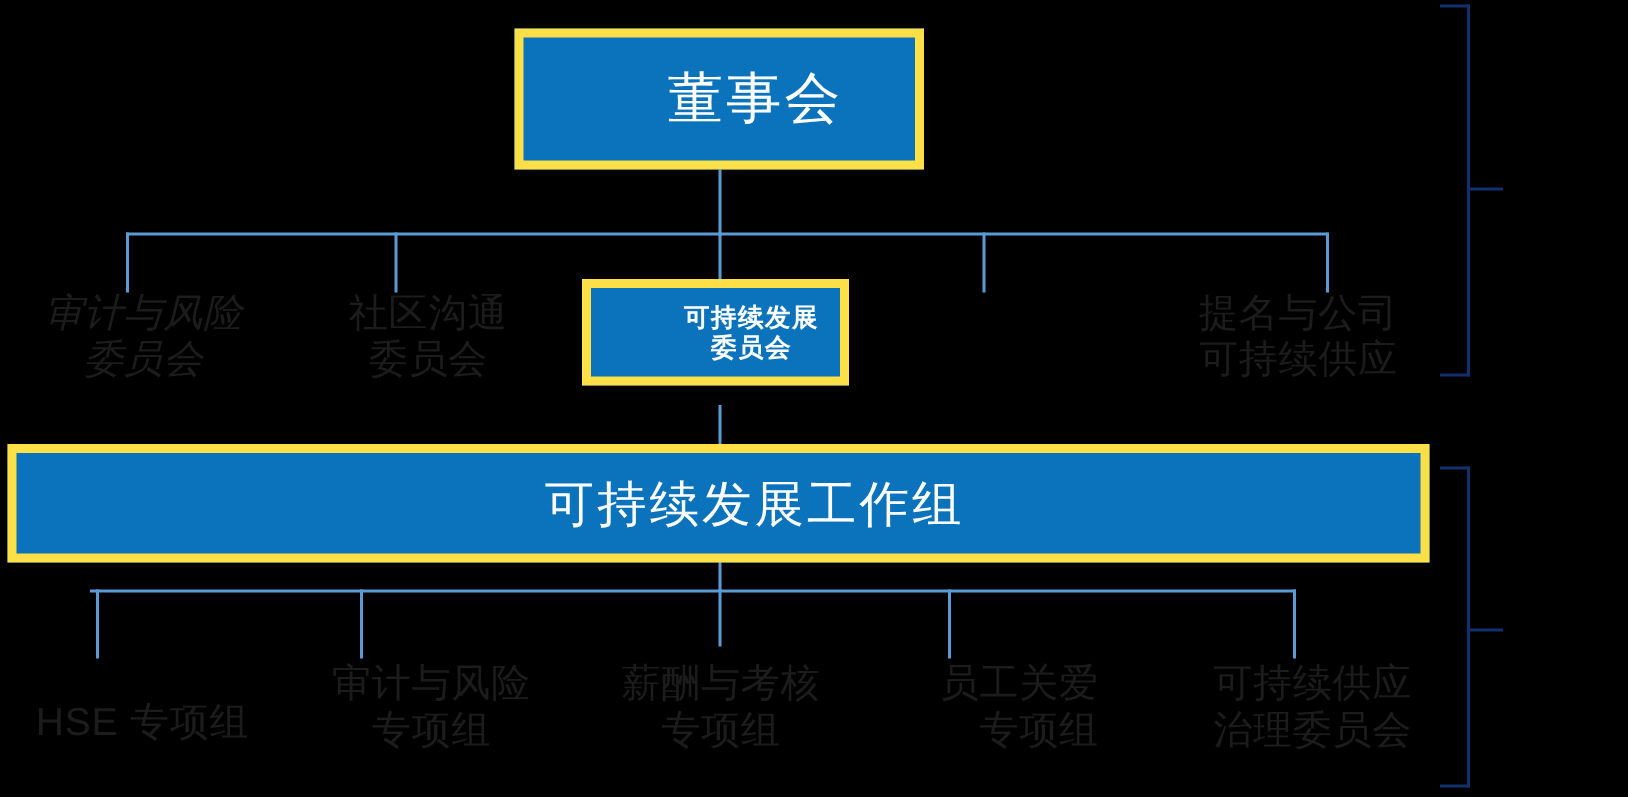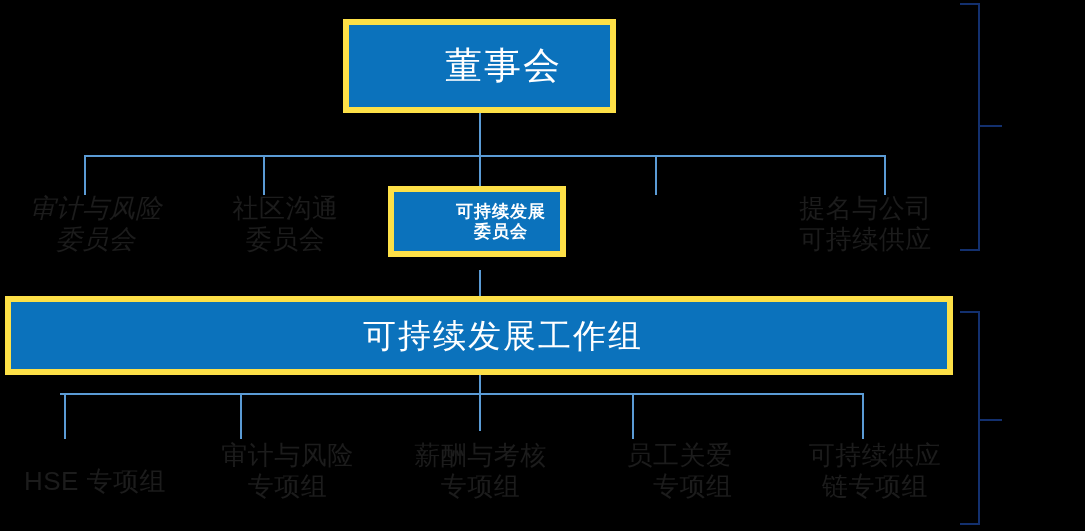--- a/index.html
+++ b/index.html
@@ -226,21 +226,21 @@
   <div class="plain-label sg" id="sg-staff">
     <span>
       <span class="lbl-line">员工关爱</span>
       <span class="lbl-line">专项组</span>
     </span>
   </div>
 
   <div class="plain-label sg" id="sg-supply">
     <span>
       <span class="lbl-line">可持续供应</span>
-      <span class="lbl-line">链专项组</span>
+      <span class="lbl-line">治理委员会</span>
     </span>
   </div>
 
   <div class="bracket" id="bracket-top">
     <div class="arm top"></div>
     <div class="spine"></div>
     <div class="arm bottom"></div>
     <div class="tick"></div>
   </div>
 

